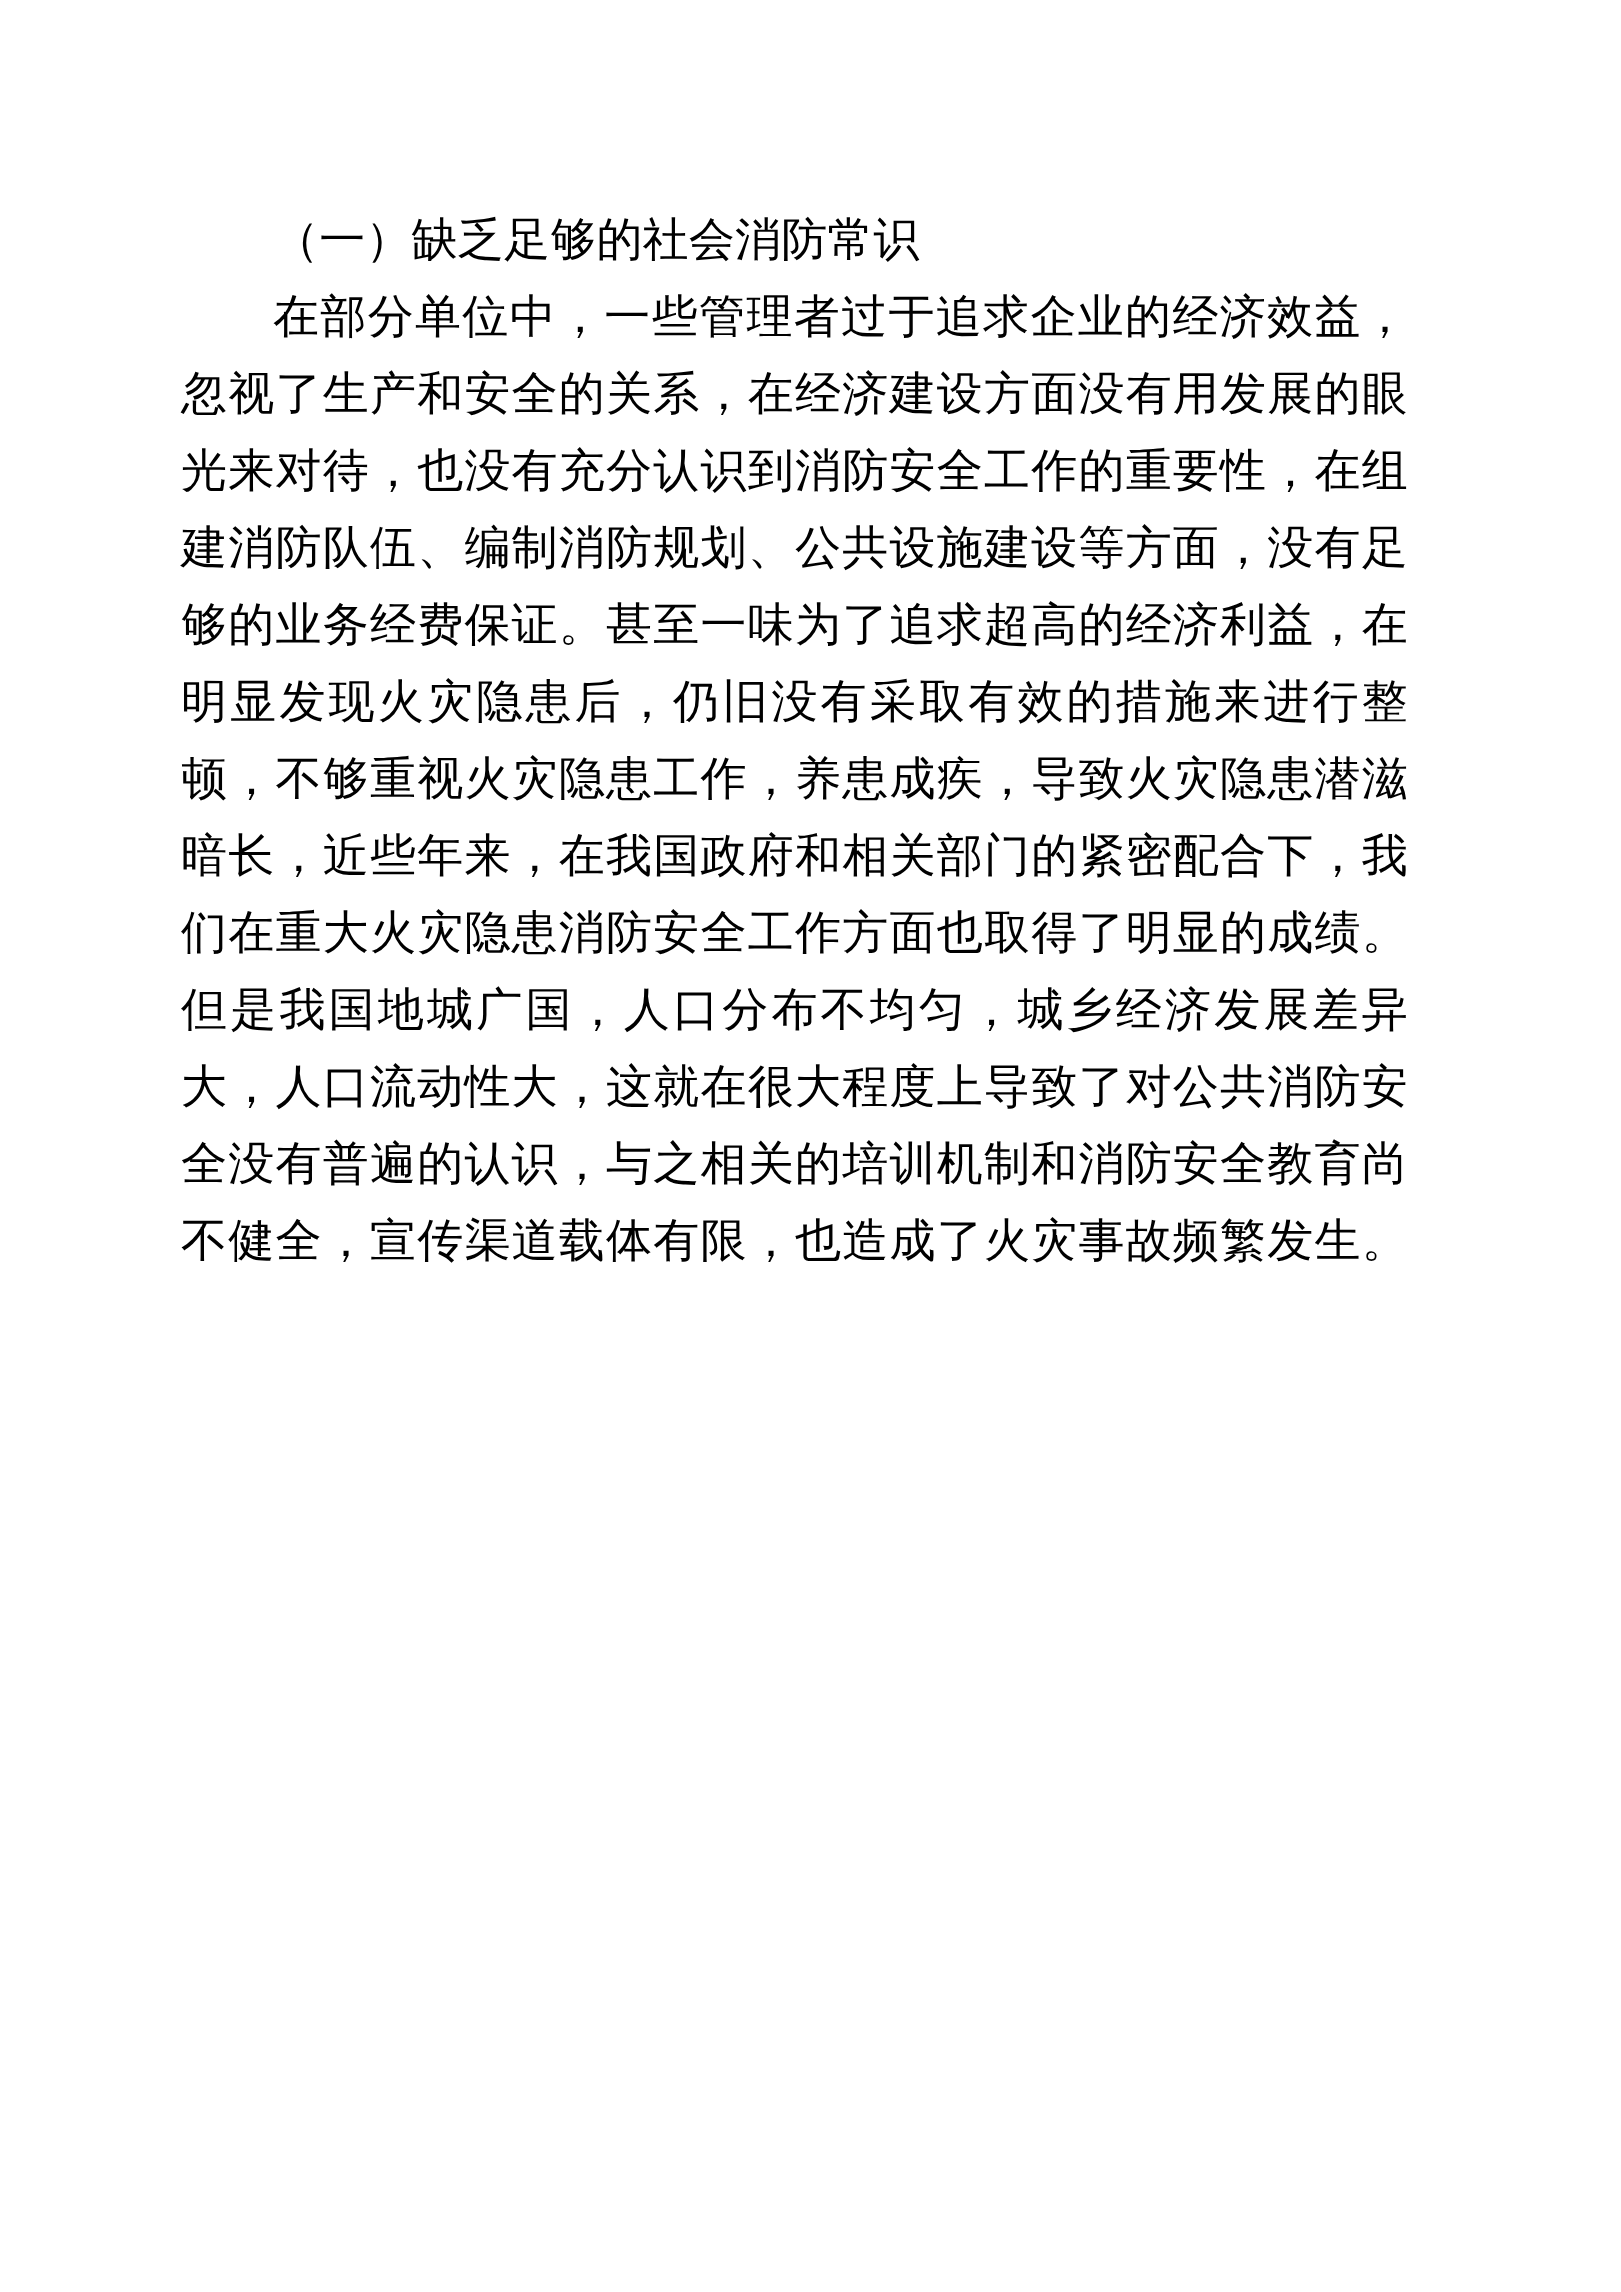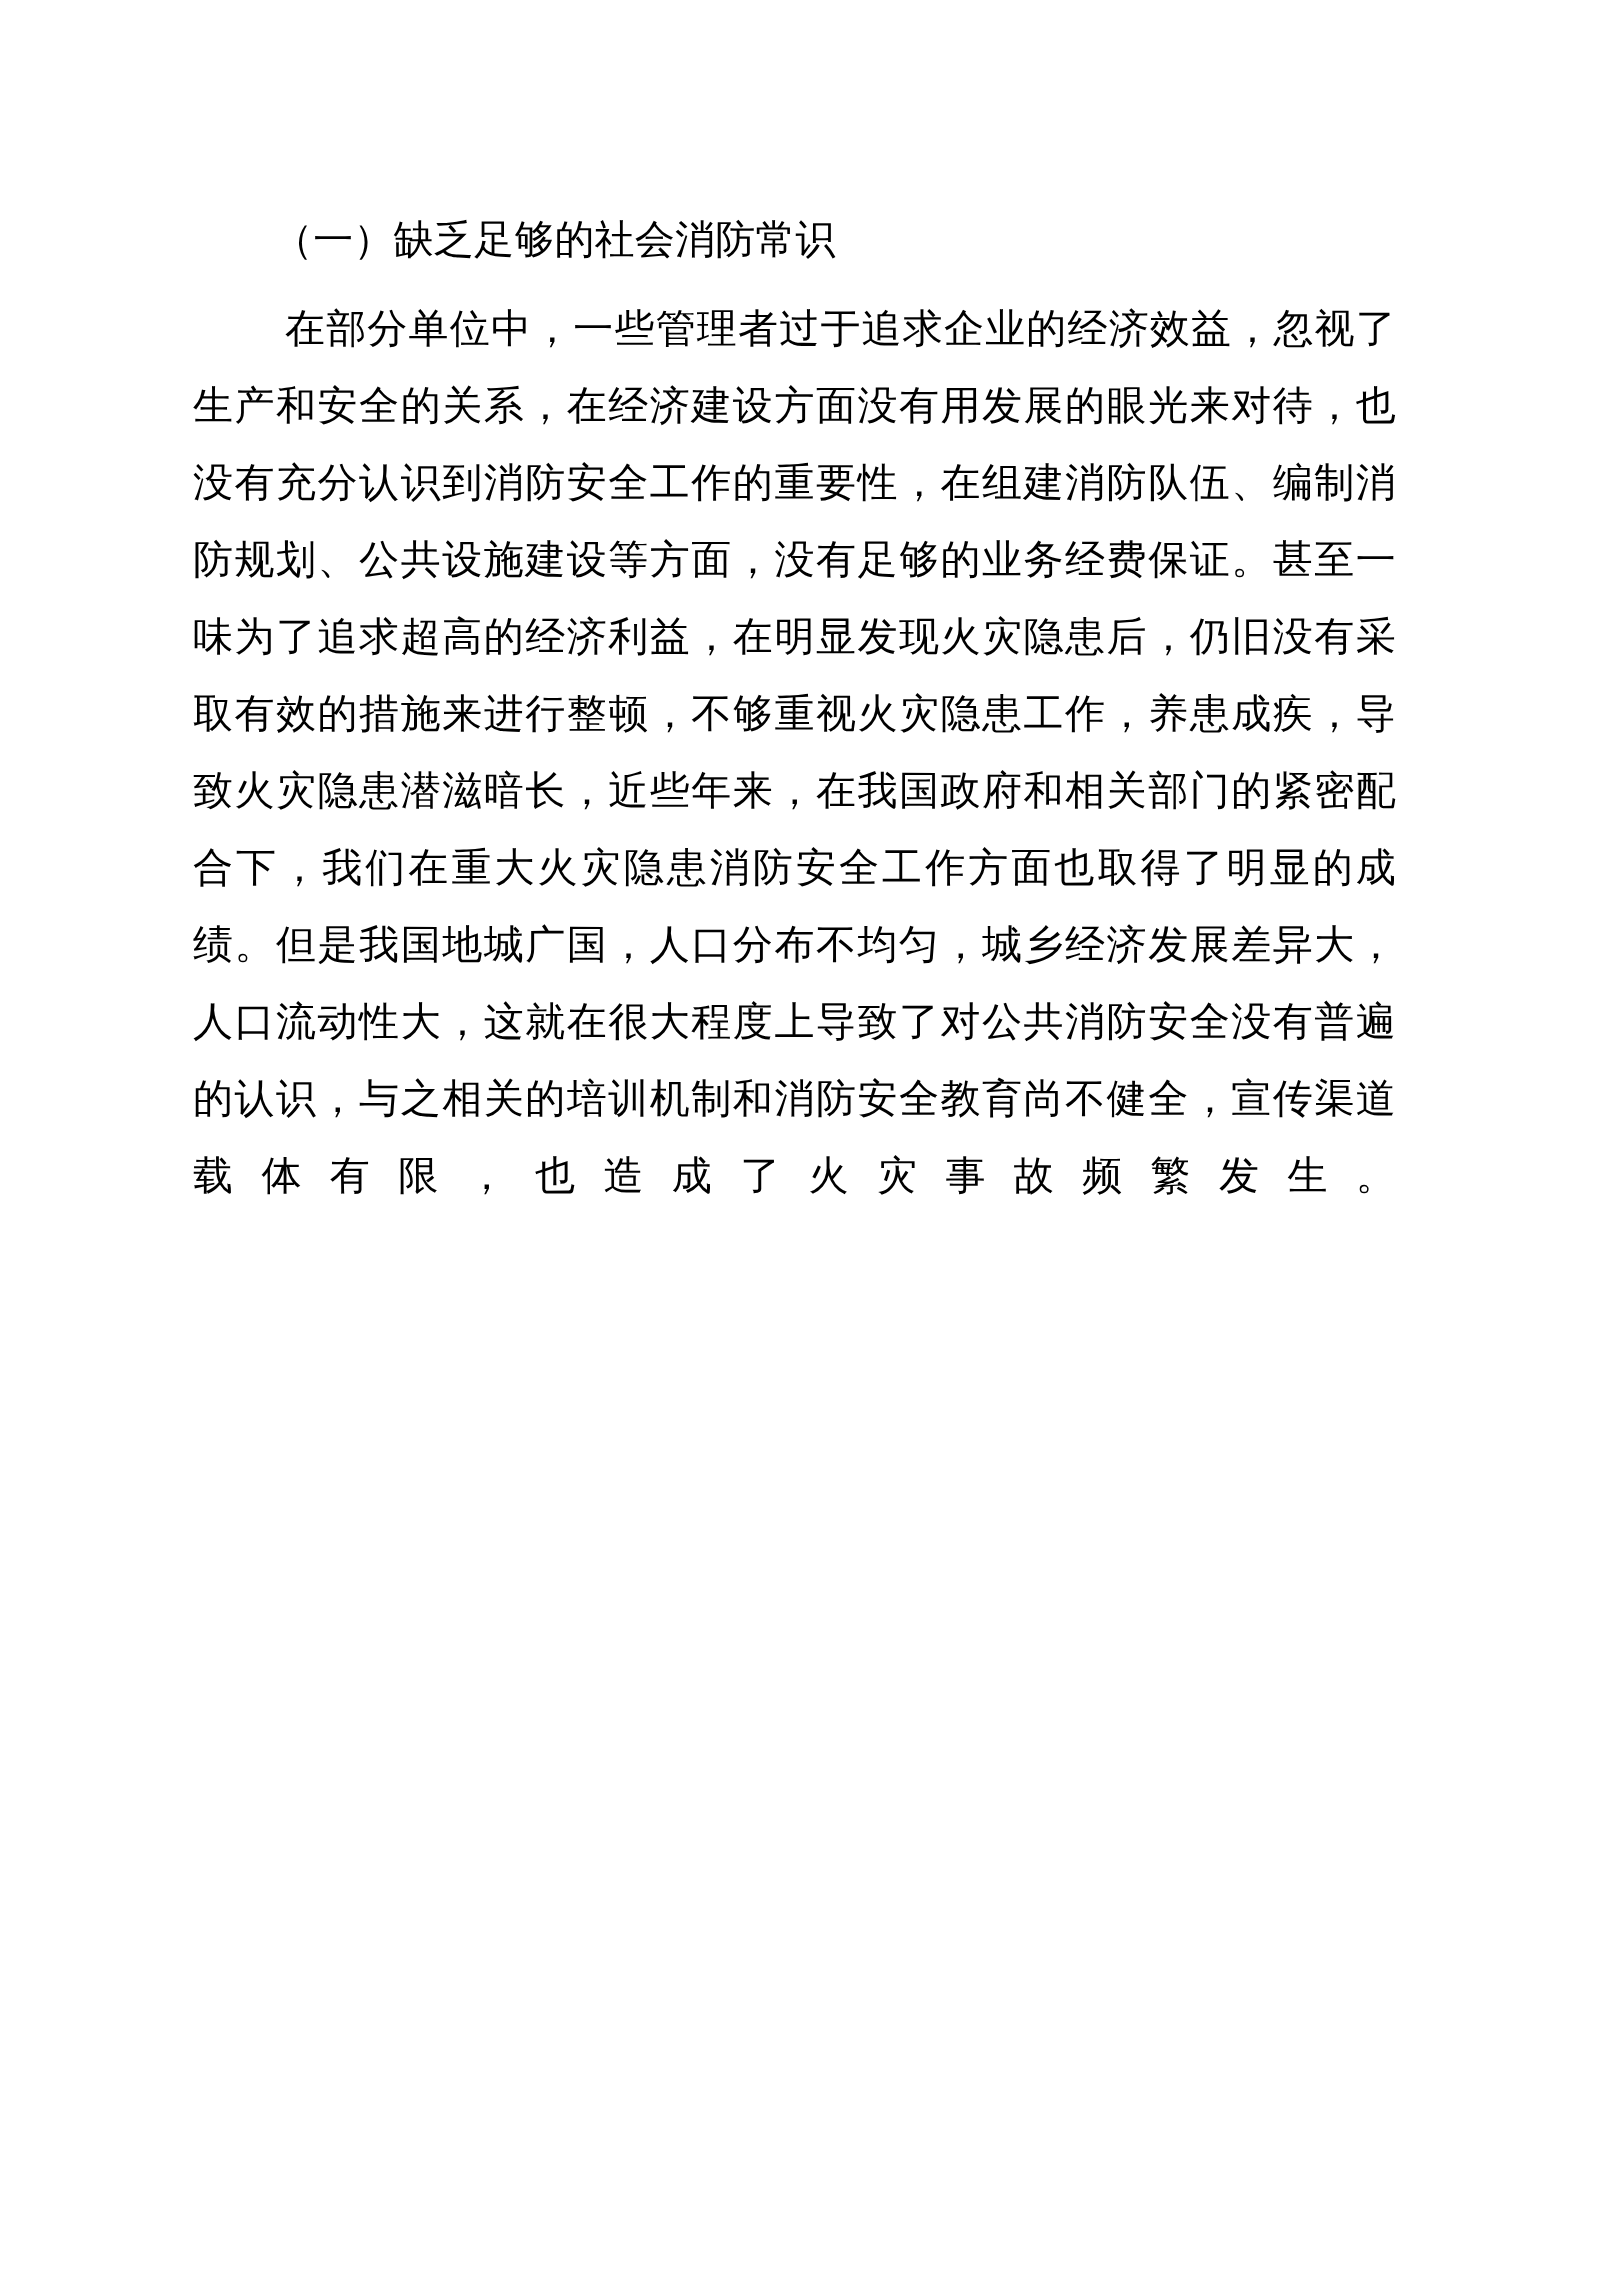--- a/index.html
+++ b/index.html
@@ -23,21 +23,21 @@
     position: absolute;
     left: 181px;
     top: 201px;
     width: 1227px;
   }
 
   
   .block {
     font-family: "Liberation Sans", "DejaVu Sans", sans-serif;
     color: #000000;
-    font-size: 40px;
+    font-size: 46px;
     line-height: 77px;
     letter-spacing: 0.2px;
     text-align: justify;
     text-justify: inter-character;
     white-space: normal;
     word-break: break-all;
     margin: 0;
     font-weight: 400;
     -webkit-font-smoothing: antialiased;
   }
@@ -45,21 +45,21 @@
   
   .heading {
     text-align: left;
     text-indent: 92px;
     margin: 0;
   }
 
   
   .para {
     text-indent: 92px;
-    margin: 12px;
+    margin: 0;
   }
 
   
   .block::after {
     content: "";
     display: inline-block;
     width: 100%;
   }
   .heading::after { display: none; }
 

